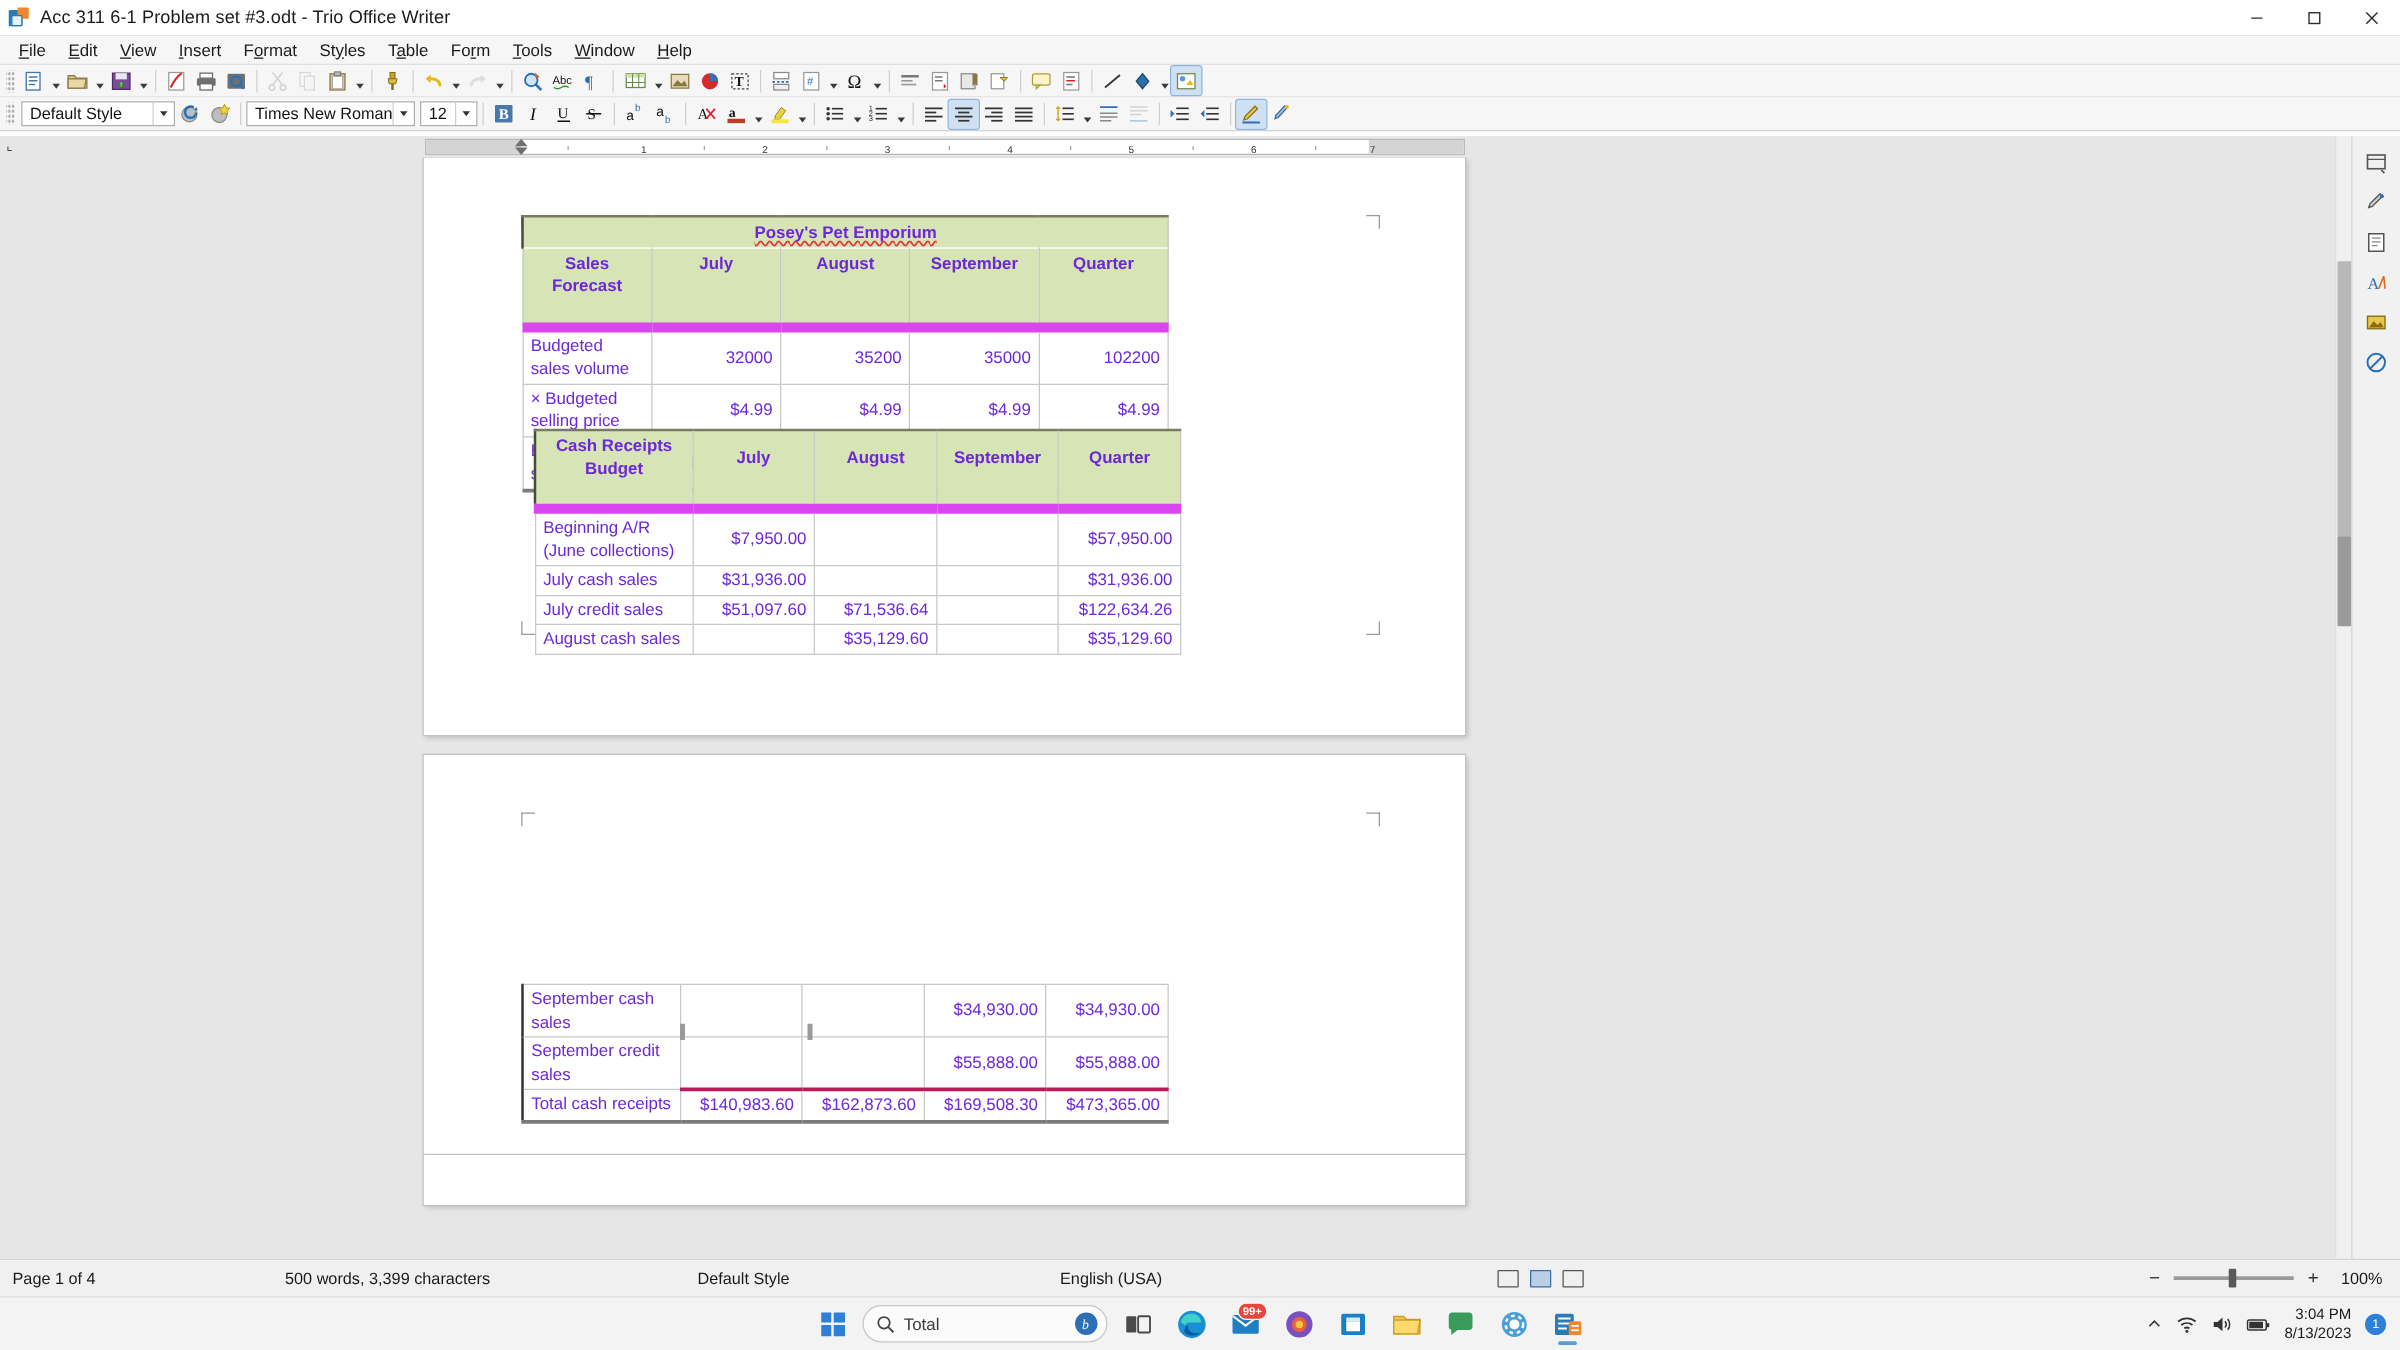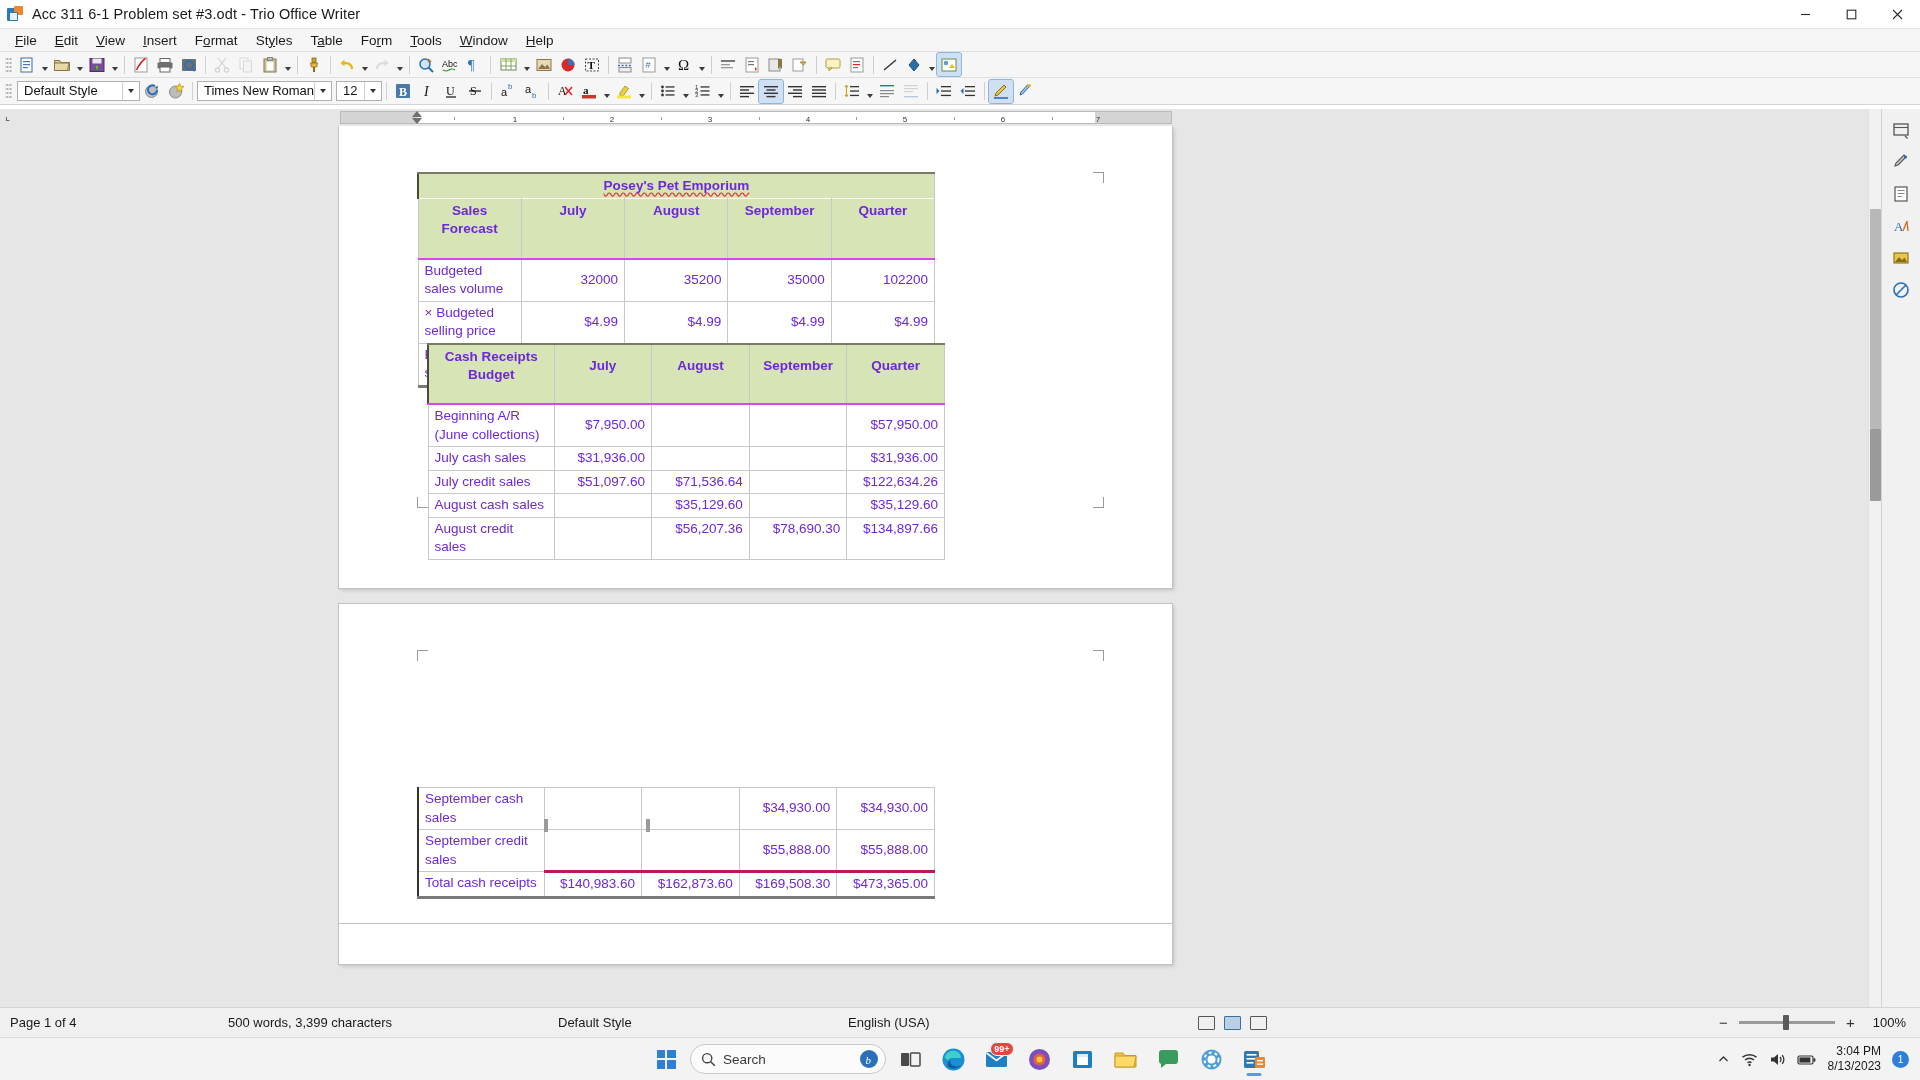--- a/index.html
+++ b/index.html
@@ -144,21 +144,21 @@
   .budget-table td.lbl { width: 126px; text-align: left; }
   .budget-table td.num { text-align: right; }
   .budget-table tr.title-row td {
     background: #d7e4b6; font-weight: bold; text-align: center;
     border-left: 2px solid #4b4b3a; border-right: 1px solid #c8c8c8;
     border-top: 2px solid #7b7b63; border-bottom: none; height: 23px;
     padding-top: 3px;
   }
   .budget-table tr.hdr-row td {
     background: #d7e4b6; font-weight: bold; text-align: center;
-    border-bottom: 2px solid #d946ef; border-top: 1px solid #fff;
+    border-bottom: 8px solid #d946ef; border-top: 1px solid #fff;
     padding-top: 3px; padding-bottom: 19px;
   }
   .budget-table tr.hdr-row td.lbl { text-align: center; }
   .budget-table tr.hdr-row.two-line td { line-height: 18px; }
   .budget-table td.tall { height: 37px; }
   .budget-table tr.section-end td { border-bottom: 3px solid #7a7a7a; }
   .budget-table tr.total-row td { border-top: 3px solid #be185d; }
   .budget-table tr.last-row td { border-bottom: 3px solid #7a7a7a; }
   .vmid { vertical-align: middle !important; }
 
@@ -866,27 +866,20 @@
             <td class="num"></td>
             <td class="num">$122,634.26</td>
           </tr>
           <tr>
             <td class="lbl">August cash sales</td>
             <td class="num"></td>
             <td class="num">$35,129.60</td>
             <td class="num"></td>
             <td class="num">$35,129.60</td>
           </tr>
-          <tr>
-            <td class="lbl">August credit sales</td>
-            <td class="num"></td>
-            <td class="num">$56,207.36</td>
-            <td class="num">$78,690.30</td>
-            <td class="num">$134,897.66</td>
-          </tr>
         </tbody>
           </table>
       </div>
 
       <div class="page page2">
         <div class="corner-mark tl" style="left:78px; top:46px;"></div>
         <div class="corner-mark tr" style="right:68px; top:46px;"></div>
 
         <table class="budget-table" style="left:78px; top:183px;">
           <tbody>
@@ -999,21 +992,21 @@
             <span></span>
             <span></span>
           </div>
       </div>
 
       <div class="search-pill">
         <svg width="15" height="15" viewBox="0 0 15 15">
             <circle cx="6.2" cy="6.2" r="4.6" fill="none" stroke="#444" stroke-width="1.4"></circle>
             <line x1="9.7" y1="9.7" x2="13.8" y2="13.8" stroke="#444" stroke-width="1.5"></line>
           </svg>
-        <div class="txt">Search</div>
+        <div class="txt">Total</div>
         <svg width="20" height="20" viewBox="0 0 20 20">
             <circle cx="10" cy="10" r="9" fill="#2a6fb8"></circle>
             <text x="6.5" y="14.5" font-size="11" font-family="Liberation Serif" font-style="italic" fill="#fff">b</text>
           </svg>
       </div>
 
       <div class="tb-app">
         <svg width="21" height="19" viewBox="0 0 21 19">
             <rect x="1" y="3" width="8" height="13" rx="1" fill="#4a4a4a"></rect>
             <rect x="10.5" y="3" width="9.5" height="13" rx="1" fill="none" stroke="#4a4a4a" stroke-width="1.5"></rect>

